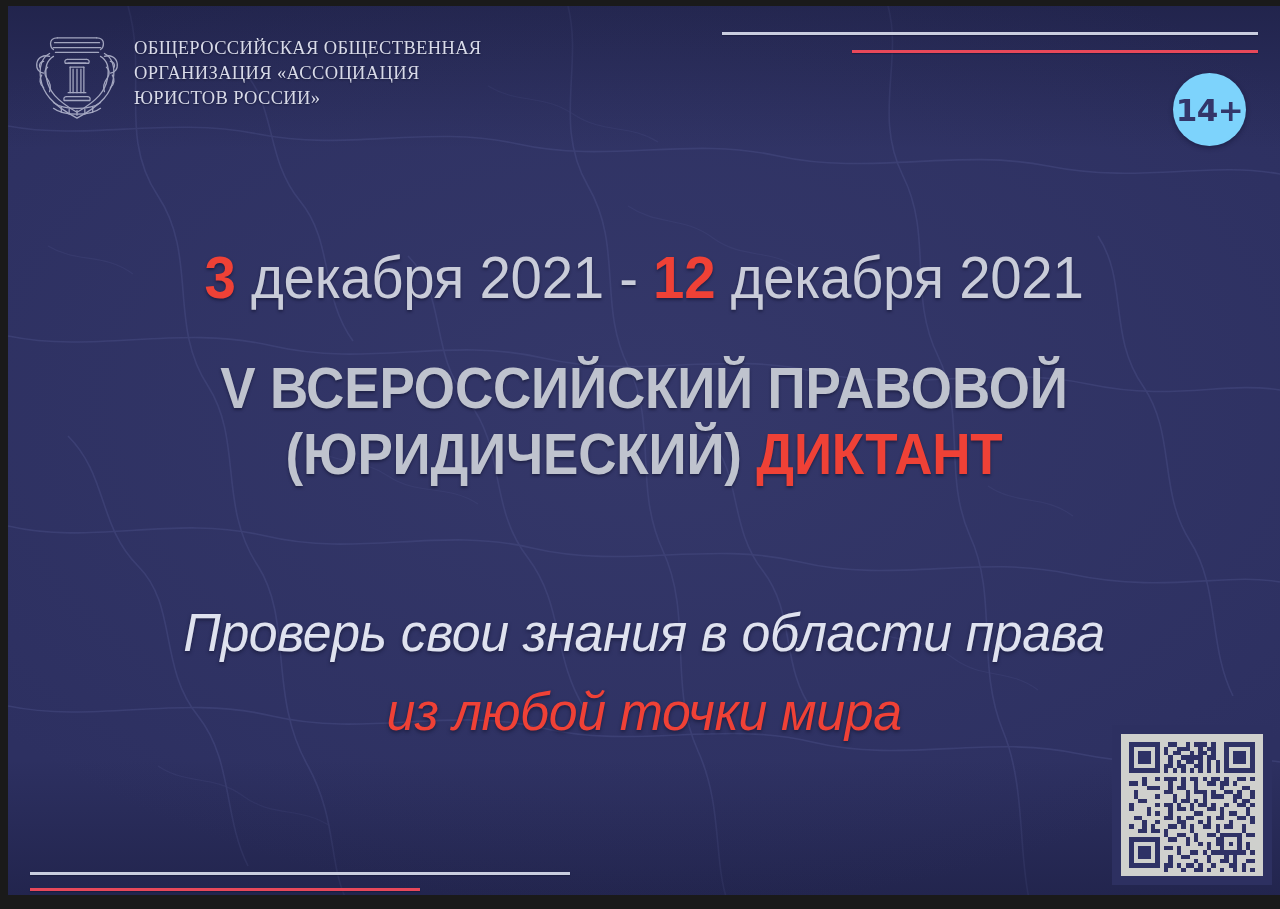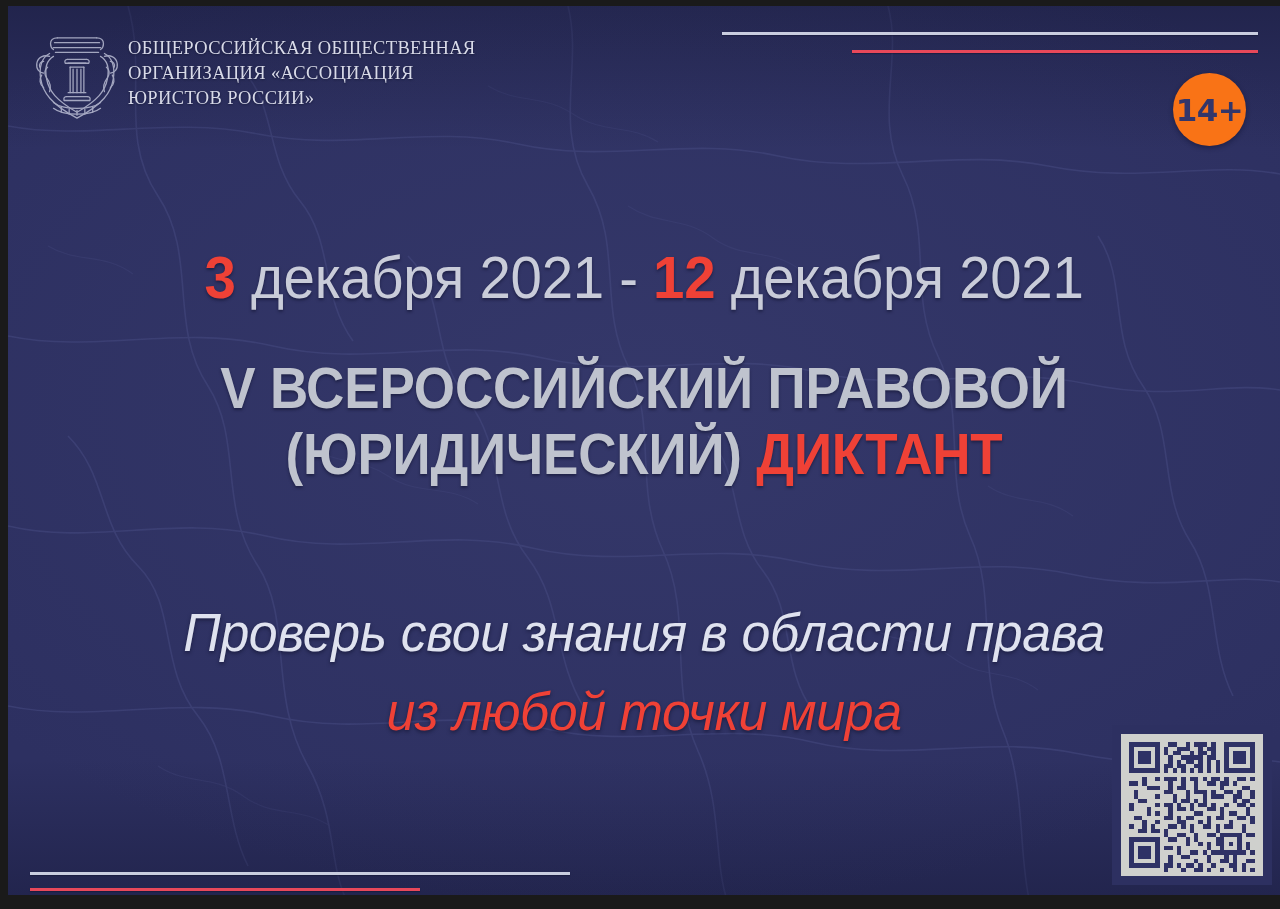--- a/index.html
+++ b/index.html
@@ -33,21 +33,21 @@
   .vignette{
     position:absolute; inset:0; z-index:1; pointer-events:none;
     background:
       radial-gradient(ellipse 95% 80% at 50% 45%, rgba(70,74,126,.30) 0%, rgba(45,48,97,0) 70%),
       linear-gradient(180deg, rgba(20,22,52,.45) 0%, rgba(20,22,52,0) 16%, rgba(20,22,52,0) 84%, rgba(20,22,52,.45) 100%);
   }
 
   
   .brand {
     position:absolute; left:20px; top:18px;
-    display:flex; align-items:flex-start; gap:2px;
+    display:flex; align-items:flex-start; gap:8px;
     z-index:10;
   }
   .emblem { width:98px; height:104px; flex:none; opacity:.78; }
   .brand-text {
     font-family:"Liberation Serif", serif;
     color:#d8dae8;
     font-size:18.5px;
     line-height:25px;
     letter-spacing:.35px;
     padding-top:12px;
@@ -62,21 +62,21 @@
 
   #rule-top-white { left:714px; top:26px;  width:536px; }
   #rule-top-red   { left:844px; top:44px;  width:406px; }
   #rule-bot-white { left:22px;  top:866px; width:540px; }
   #rule-bot-red   { left:22px;  top:882px; width:390px; }
 
   
   .age-badge {
     position:absolute; right:34px; top:67px;
     width:73px; height:73px; border-radius:50%;
-    background:#f97316;
+    background:#7dd3fc;
     display:flex; align-items:center; justify-content:center;
     z-index:12;
     box-shadow:0 2px 5px rgba(12,14,40,.45);
   }
   .age-badge span {
     color:#33366a;
     font-size:31px; font-weight:bold;
     letter-spacing:-.5px;
     font-family:"DejaVu Sans", sans-serif;
   }

